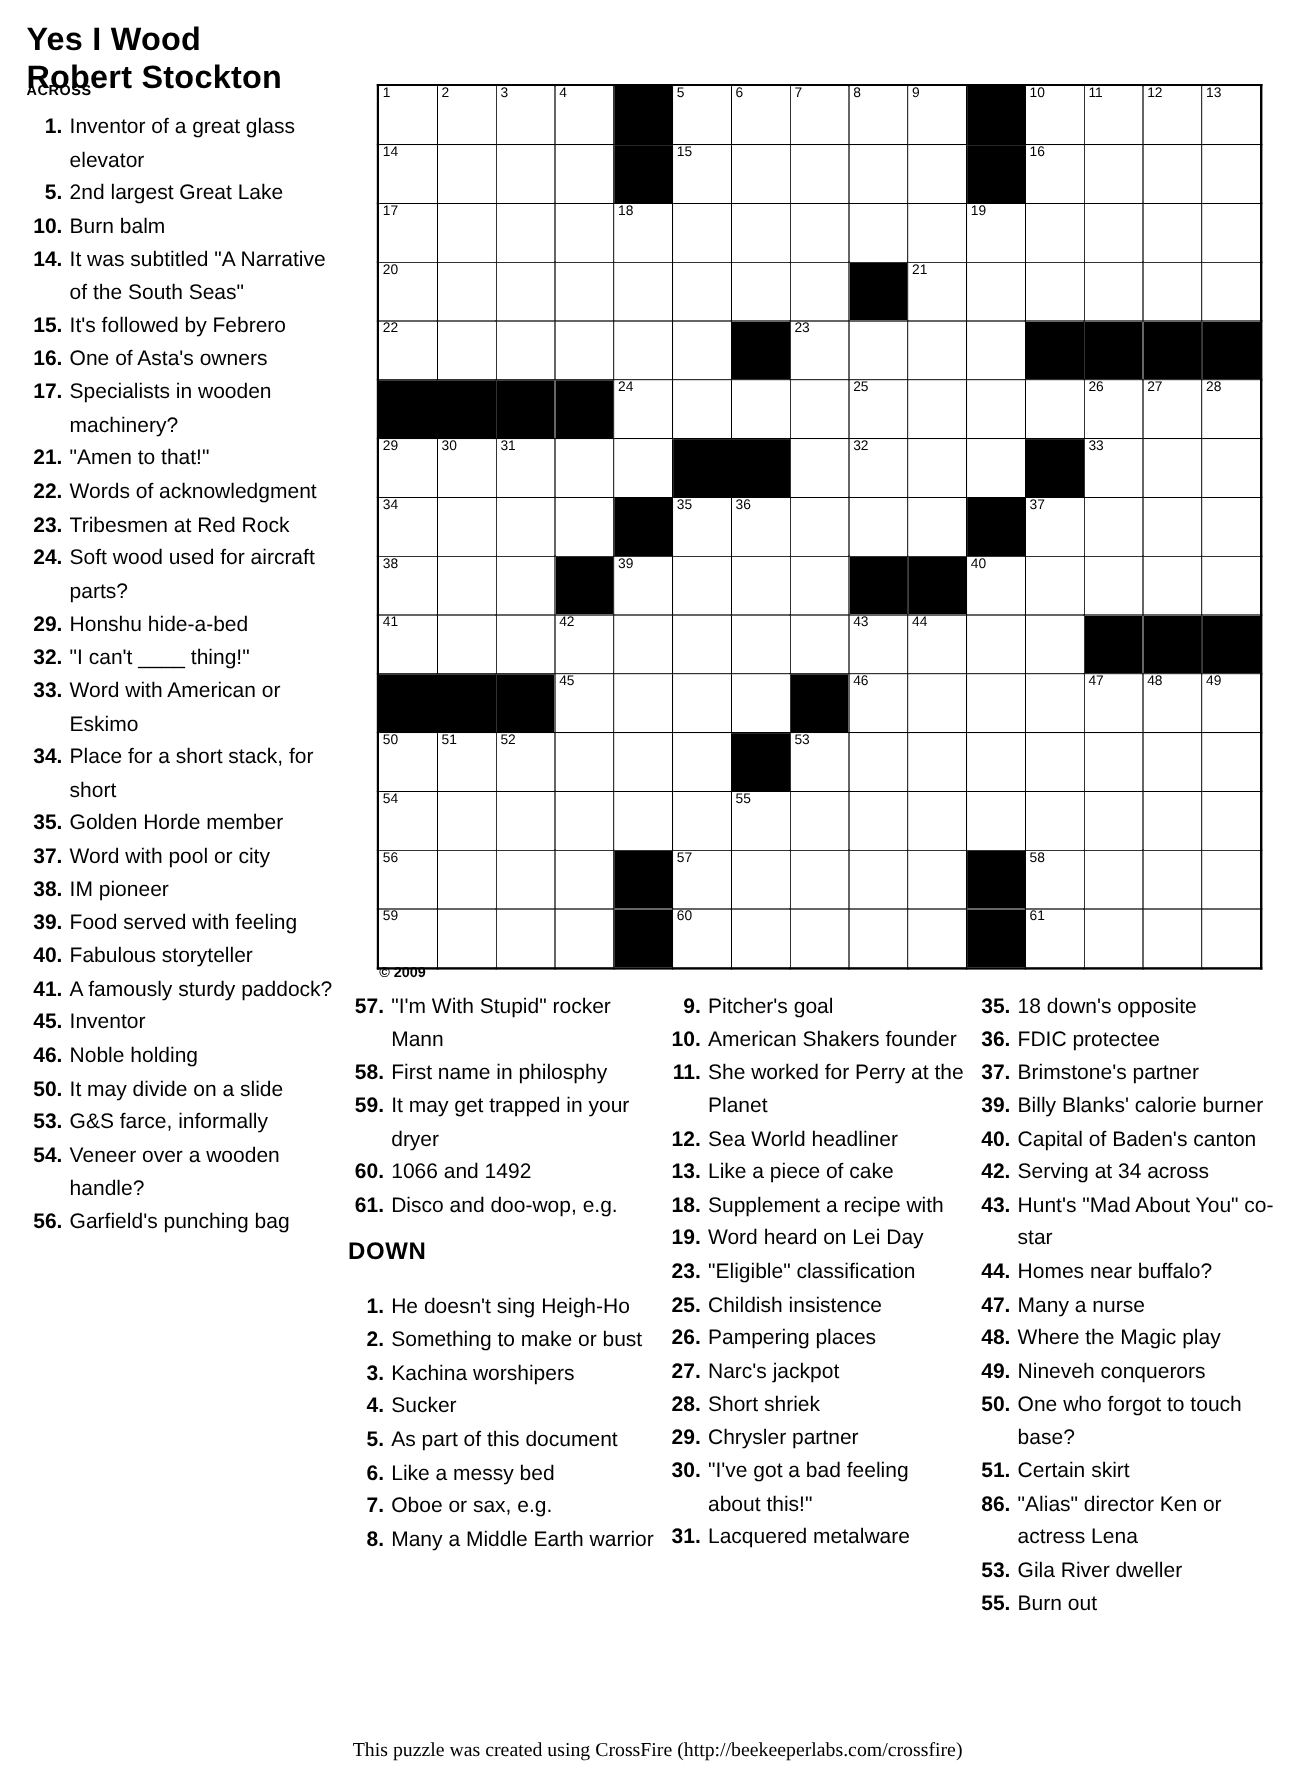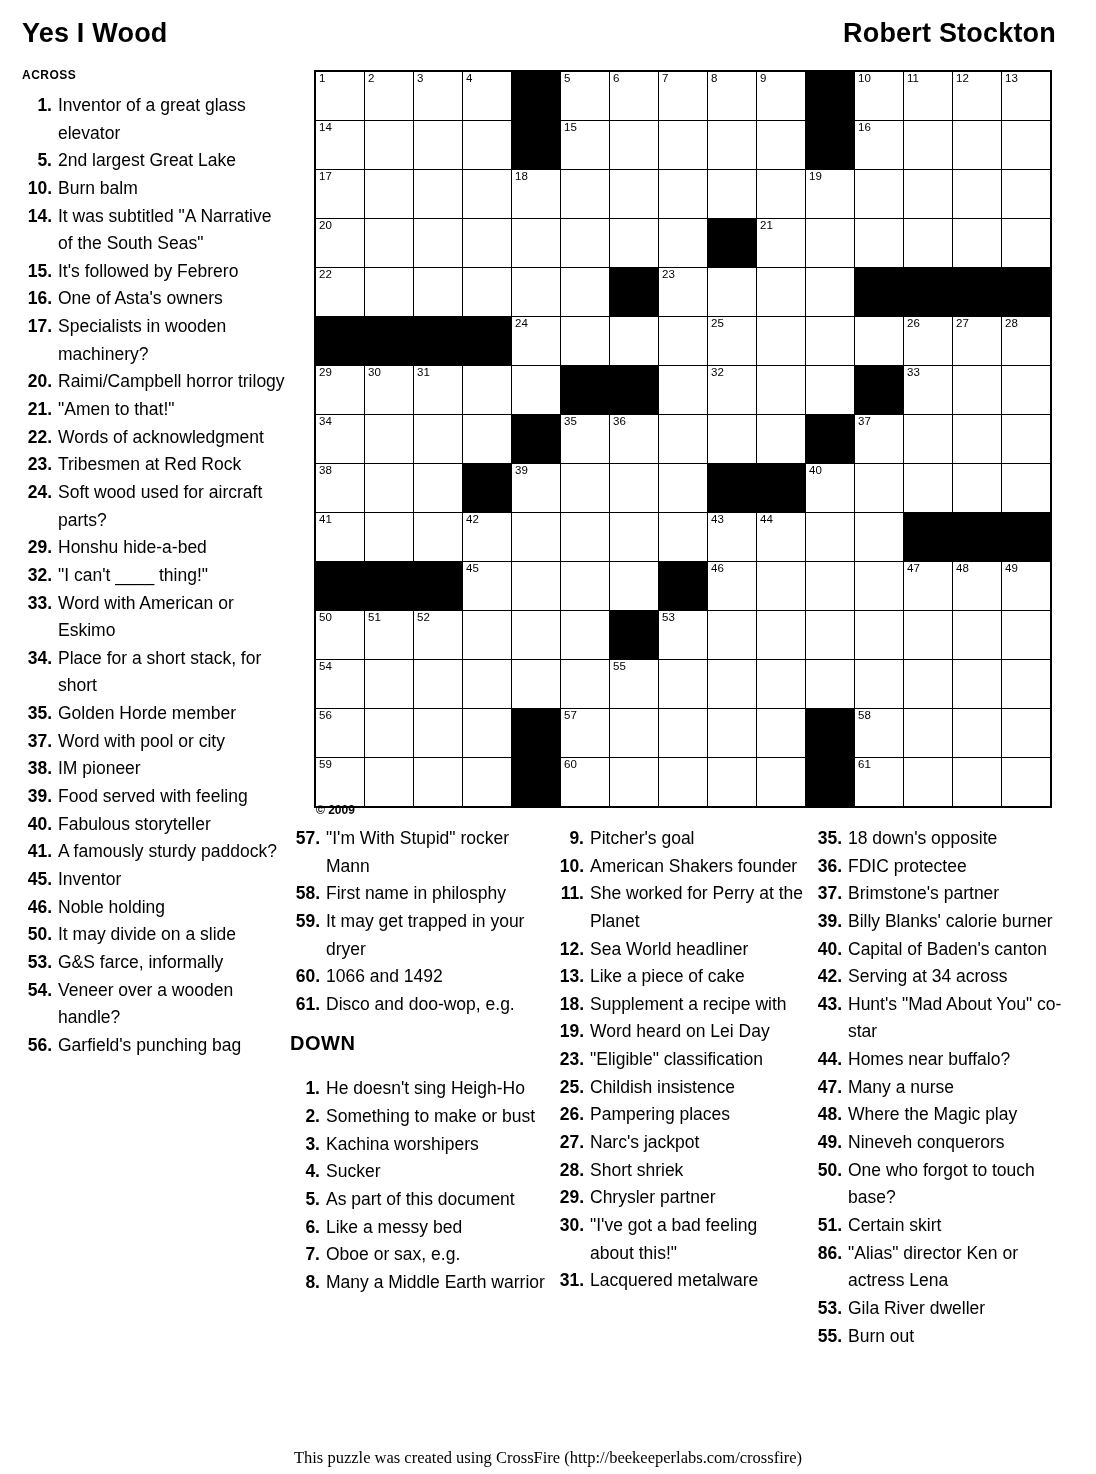--- a/index.html
+++ b/index.html
@@ -25,20 +25,21 @@
   
   .header {
     position: absolute;
     top: 18px;
     left: 22px;
     right: 40px;
     height: 40px;
     display: flex;
     justify-content: space-between;
     align-items: flex-start;
+    flex-direction: column;
   }
   .puzzle-title {
     font-size: 27px;
     font-weight: bold;
     letter-spacing: 0.2px;
   }
   .puzzle-author {
     font-size: 27px;
     font-weight: bold;
     letter-spacing: 0.2px;
@@ -186,24 +187,20 @@
         </li>
         <li class="clue">
           <span class="clue-num">16.</span>
           <span class="clue-text">One of Asta's owners</span>
         </li>
         <li class="clue">
           <span class="clue-num">17.</span>
           <span class="clue-text">Specialists in wooden machinery?</span>
         </li>
         <li class="clue">
-          <span class="clue-num">20.</span>
-          <span class="clue-text">Raimi/Campbell horror trilogy</span>
-        </li>
-        <li class="clue">
           <span class="clue-num">21.</span>
           <span class="clue-text">"Amen to that!"</span>
         </li>
         <li class="clue">
           <span class="clue-num">22.</span>
           <span class="clue-text">Words of acknowledgment</span>
         </li>
         <li class="clue">
           <span class="clue-num">23.</span>
           <span class="clue-text">Tribesmen at Red Rock</span>

